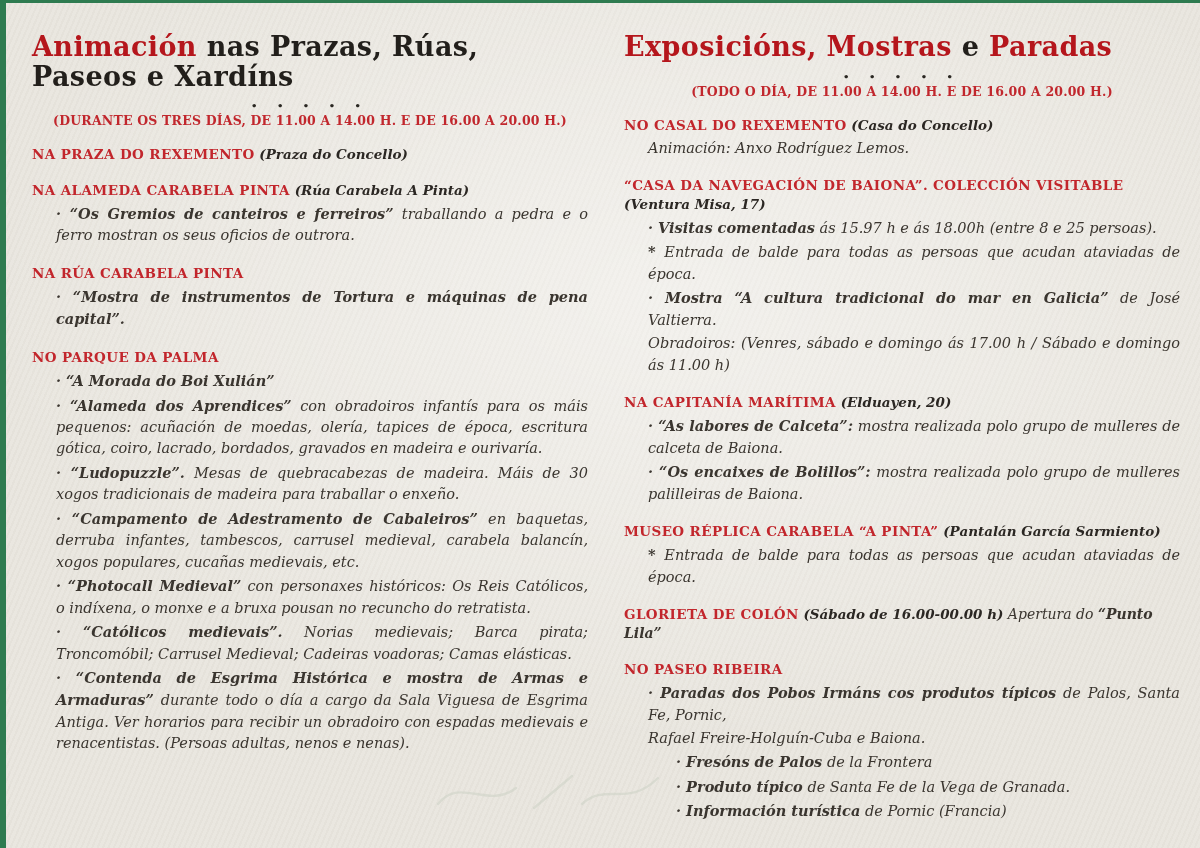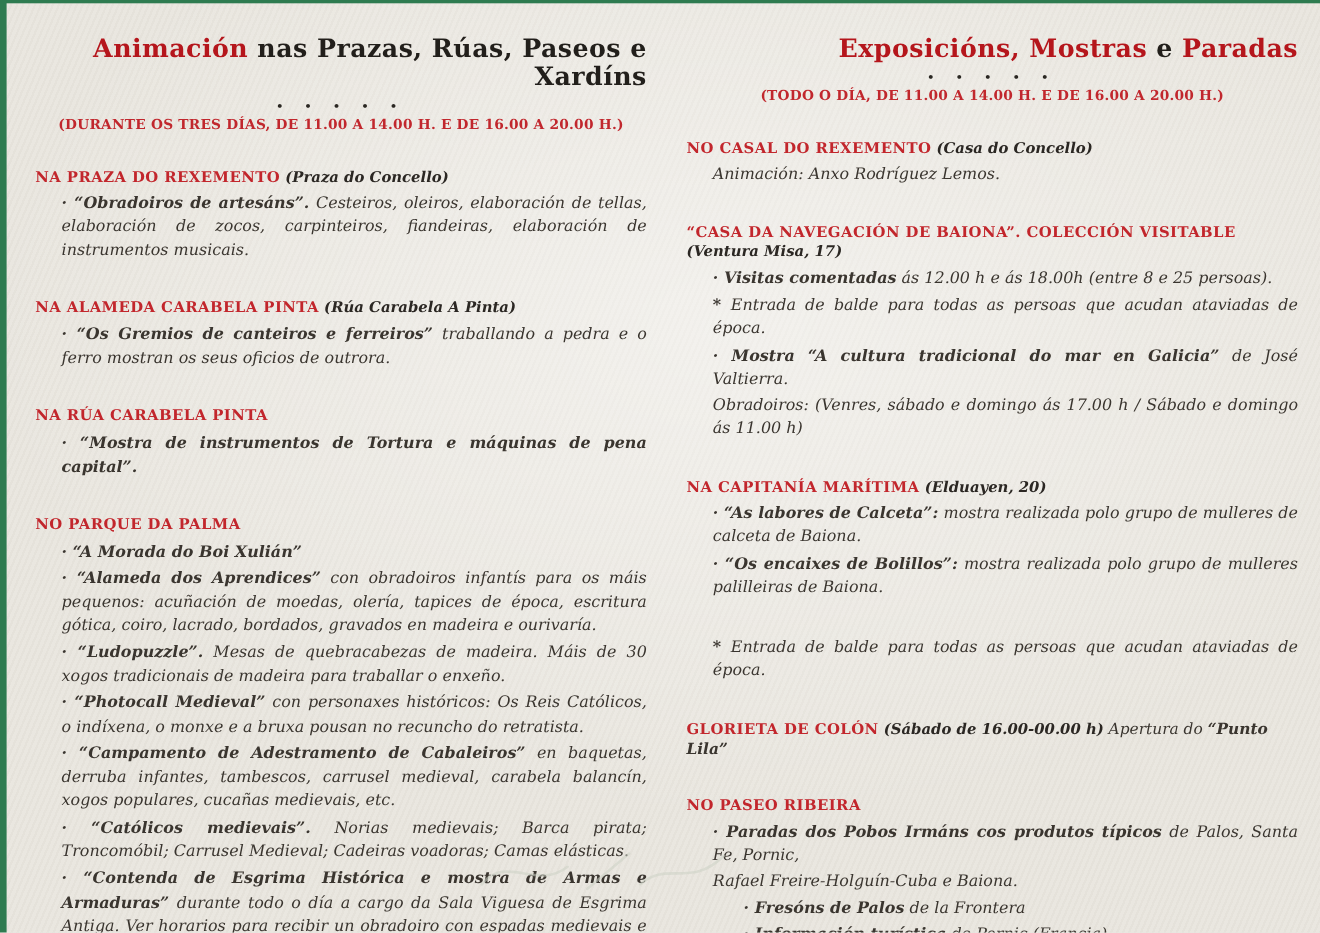--- a/index.html
+++ b/index.html
@@ -18,34 +18,34 @@
   }
   .edge-top{position:absolute;top:0;left:0;width:1200px;height:3px;background:#2e7b50;}
   .edge-left{position:absolute;top:0;left:0;width:6px;height:848px;background:#2e7b50;}
   .columns{
     position:relative;
     display:flex;gap:36px;
     padding:26px 0 0 32px;
   }
   .col{width:556px;flex:0 0 556px;}
   .title{
-    text-align:right;margin:6px 0 0;
-    font-size:23px;font-weight:700;letter-spacing:.4px;line-height:1.1;
+    text-align:left;margin:6px 0 0;
+    font-size:27px;font-weight:700;letter-spacing:.4px;line-height:1.1;
   }
   .t-red{color:#b5161c;}
   .t-ink{color:#221f1b;}
   .dots{
     text-align:center;margin-top:9px;
     font-size:10px;letter-spacing:8px;color:#2a2722;font-weight:700;
   }
   .schedule{
     text-align:center;margin-top:2px;
     color:#c1272d;font-weight:700;font-size:12.5px;letter-spacing:.2px;
   }
-  .sec{margin-top:32px;}
+  .sec{margin-top:17px;}
   .sec-head{margin:0 0 4px 0;font-size:13.5px;line-height:1.35;font-weight:700;}
   .sec-title{color:#c2262c;letter-spacing:.4px;}
   .sec-sub{color:#2b2723;font-style:italic;}
   .sec-after{color:#3a352f;font-style:italic;font-size:14px;font-weight:400;}
   .sec-after .b{font-weight:700;}
   .item{
     margin:2px 0;padding-left:24px;
     font-style:italic;font-size:14.5px;line-height:1.48;color:#3a352f;
     text-align:justify;
   }
@@ -60,72 +60,73 @@
   <div class="edge-top"></div>
   <div class="edge-left"></div>
 
   <div class="columns">
     <section class="col">
         <h1 class="title"><span class="t-red">Animación</span><span class="t-ink"> nas Prazas, Rúas, Paseos e Xardíns</span></h1>
         <div class="dots">• • • • •</div>
         <div class="schedule">(DURANTE OS TRES DÍAS, DE 11.00 A 14.00 H. E DE 16.00 A 20.00 H.)</div>
         <section class="sec">
           <h2 class="sec-head"><span class="sec-title">NA PRAZA DO REXEMENTO</span><span class="sec-sub"> (Praza do Concello)</span></h2>
-          <p class="item"><span class="bullet">· </span><span class="b">“Obradoiros de artesáns”.</span><span> Cesteiros, oleiros, elaboración de tellas, elaboración de zocos, carpinteiros, fiandeiras, elaboración de instrumentos musicais.</span></p>
         </section>
         <section class="sec">
           <h2 class="sec-head"><span class="sec-title">NA ALAMEDA CARABELA PINTA</span><span class="sec-sub"> (Rúa Carabela A Pinta)</span></h2>
           <p class="item"><span class="bullet">· </span><span class="b">“Os Gremios de canteiros e ferreiros”</span><span> traballando a pedra e o ferro mostran os seus oficios de outrora.</span></p>
         </section>
         <section class="sec">
           <h2 class="sec-head"><span class="sec-title">NA RÚA CARABELA PINTA</span></h2>
           <p class="item"><span class="bullet">· </span><span class="b">“Mostra de instrumentos de Tortura e máquinas de pena capital”.</span></p>
         </section>
         <section class="sec">
           <h2 class="sec-head"><span class="sec-title">NO PARQUE DA PALMA</span></h2>
           <p class="item"><span class="bullet">· </span><span class="b">“A Morada do Boi Xulián”</span></p>
           <p class="item"><span class="bullet">· </span><span class="b">“Alameda dos Aprendices”</span><span> con obradoiros infantís para os máis pequenos: acuñación de moedas, olería, tapices de época, escritura gótica, coiro, lacrado, bordados, gravados en madeira e ourivaría.</span></p>
           <p class="item"><span class="bullet">· </span><span class="b">“Ludopuzzle”.</span><span> Mesas de quebracabezas de madeira. Máis de 30 xogos tradicionais de madeira para traballar o enxeño.</span></p>
+          <p class="item"><span class="bullet">· </span><span class="b">“Campamento de Adestramento de Cabaleiros”</span><span> en baquetas, derruba infantes, tambescos, carrusel medieval, carabela balancín, xogos populares, cucañas medievais, etc.</span></p>
           <p class="item"><span class="bullet">· </span><span class="b">“Photocall Medieval”</span><span> con personaxes históricos: Os Reis Católicos, o indíxena, o monxe e a bruxa pousan no recuncho do retratista.</span></p>
-          <p class="item"><span class="bullet">· </span><span class="b">“Campamento de Adestramento de Cabaleiros”</span><span> en baquetas, derruba infantes, tambescos, carrusel medieval, carabela balancín, xogos populares, cucañas medievais, etc.</span></p>
           <p class="item"><span class="bullet">· </span><span class="b">“Católicos medievais”.</span><span> Norias medievais; Barca pirata; Troncomóbil; Carrusel Medieval; Cadeiras voadoras; Camas elásticas.</span></p>
           <p class="item"><span class="bullet">· </span><span class="b">“Contenda de Esgrima Histórica e mostra de Armas e Armaduras”</span><span> durante todo o día a cargo da Sala Viguesa de Esgrima Antiga. Ver horarios para recibir un obradoiro con espadas medievais e renacentistas. (Persoas adultas, nenos e nenas).</span></p>
         </section>
       </section>
     <section class="col">
         <h1 class="title"><span class="t-red">Exposicións, Mostras </span><span class="t-ink">e</span><span class="t-red"> Paradas</span></h1>
         <div class="dots">• • • • •</div>
         <div class="schedule">(TODO O DÍA, DE 11.00 A 14.00 H. E DE 16.00 A 20.00 H.)</div>
         <section class="sec">
           <h2 class="sec-head"><span class="sec-title">NO CASAL DO REXEMENTO</span><span class="sec-sub"> (Casa do Concello)</span></h2>
           <p class="item"><span>Animación: Anxo Rodríguez Lemos.</span></p>
         </section>
         <section class="sec">
           <h2 class="sec-head"><span class="sec-title">“CASA DA NAVEGACIÓN DE BAIONA”. COLECCIÓN VISITABLE</span><span class="sec-sub"> (Ventura Misa, 17)</span></h2>
-          <p class="item"><span class="bullet">· </span><span class="b">Visitas comentadas</span><span> ás 12.00 h e ás 18.00h (entre 8 e 25 persoas).</span></p>
+          <p class="item"><span class="bullet">· </span><span class="b">Visitas comentadas</span><span> ás 15.97 h e ás 18.00h (entre 8 e 25 persoas).</span></p>
           <p class="item"><span class="bullet">* </span><span>Entrada de balde para todas as persoas que acudan ataviadas de época.</span></p>
           <p class="item"><span class="bullet">· </span><span class="b">Mostra “A cultura tradicional do mar en Galicia”</span><span> de José Valtierra.</span></p>
           <p class="item"><span>Obradoiros: (Venres, sábado e domingo ás 17.00 h / Sábado e domingo ás 11.00 h)</span></p>
         </section>
         <section class="sec">
           <h2 class="sec-head"><span class="sec-title">NA CAPITANÍA MARÍTIMA</span><span class="sec-sub"> (Elduayen, 20)</span></h2>
           <p class="item"><span class="bullet">· </span><span class="b">“As labores de Calceta”:</span><span> mostra realizada polo grupo de mulleres de calceta de Baiona.</span></p>
           <p class="item"><span class="bullet">· </span><span class="b">“Os encaixes de Bolillos”:</span><span> mostra realizada polo grupo de mulleres palilleiras de Baiona.</span></p>
         </section>
         <section class="sec">
+          <h2 class="sec-head"><span class="sec-title">MUSEO RÉPLICA CARABELA “A PINTA”</span><span class="sec-sub"> (Pantalán García Sarmiento)</span></h2>
           <p class="item"><span class="bullet">* </span><span>Entrada de balde para todas as persoas que acudan ataviadas de época.</span></p>
         </section>
         <section class="sec">
           <h2 class="sec-head"><span class="sec-title">GLORIETA DE COLÓN</span><span class="sec-sub"> (Sábado de 16.00-00.00 h)</span><span class="sec-after"> Apertura do </span><span class="sec-after b"><span class="b">“Punto Lila”</span></span></h2>
         </section>
         <section class="sec">
           <h2 class="sec-head"><span class="sec-title">NO PASEO RIBEIRA</span></h2>
           <p class="item"><span class="bullet">· </span><span class="b">Paradas dos Pobos Irmáns cos produtos típicos</span><span> de Palos, Santa Fe, Pornic,</span></p>
           <p class="item"><span>Rafael Freire-Holguín-Cuba e Baiona.</span></p>
           <p class="item ind"><span class="bullet">· </span><span class="b">Fresóns de Palos</span><span> de la Frontera</span></p>
+          <p class="item ind"><span class="bullet">· </span><span class="b">Produto típico</span><span> de Santa Fe de la Vega de Granada.</span></p>
           <p class="item ind"><span class="bullet">· </span><span class="b">Información turística</span><span> de Pornic (Francia)</span></p>
         </section>
       </section>
   </div>
 
   <svg class="scribble" width="240" height="60" viewBox="0 0 240 60">
     <path d="M8 42 C 30 14, 58 48, 86 26 M104 46 L 142 14 M152 42 C 176 20, 198 46, 228 16" fill="none" stroke="#cdd2c6" stroke-width="2.4" stroke-linecap="round"></path>
   </svg>
 </div>
 

